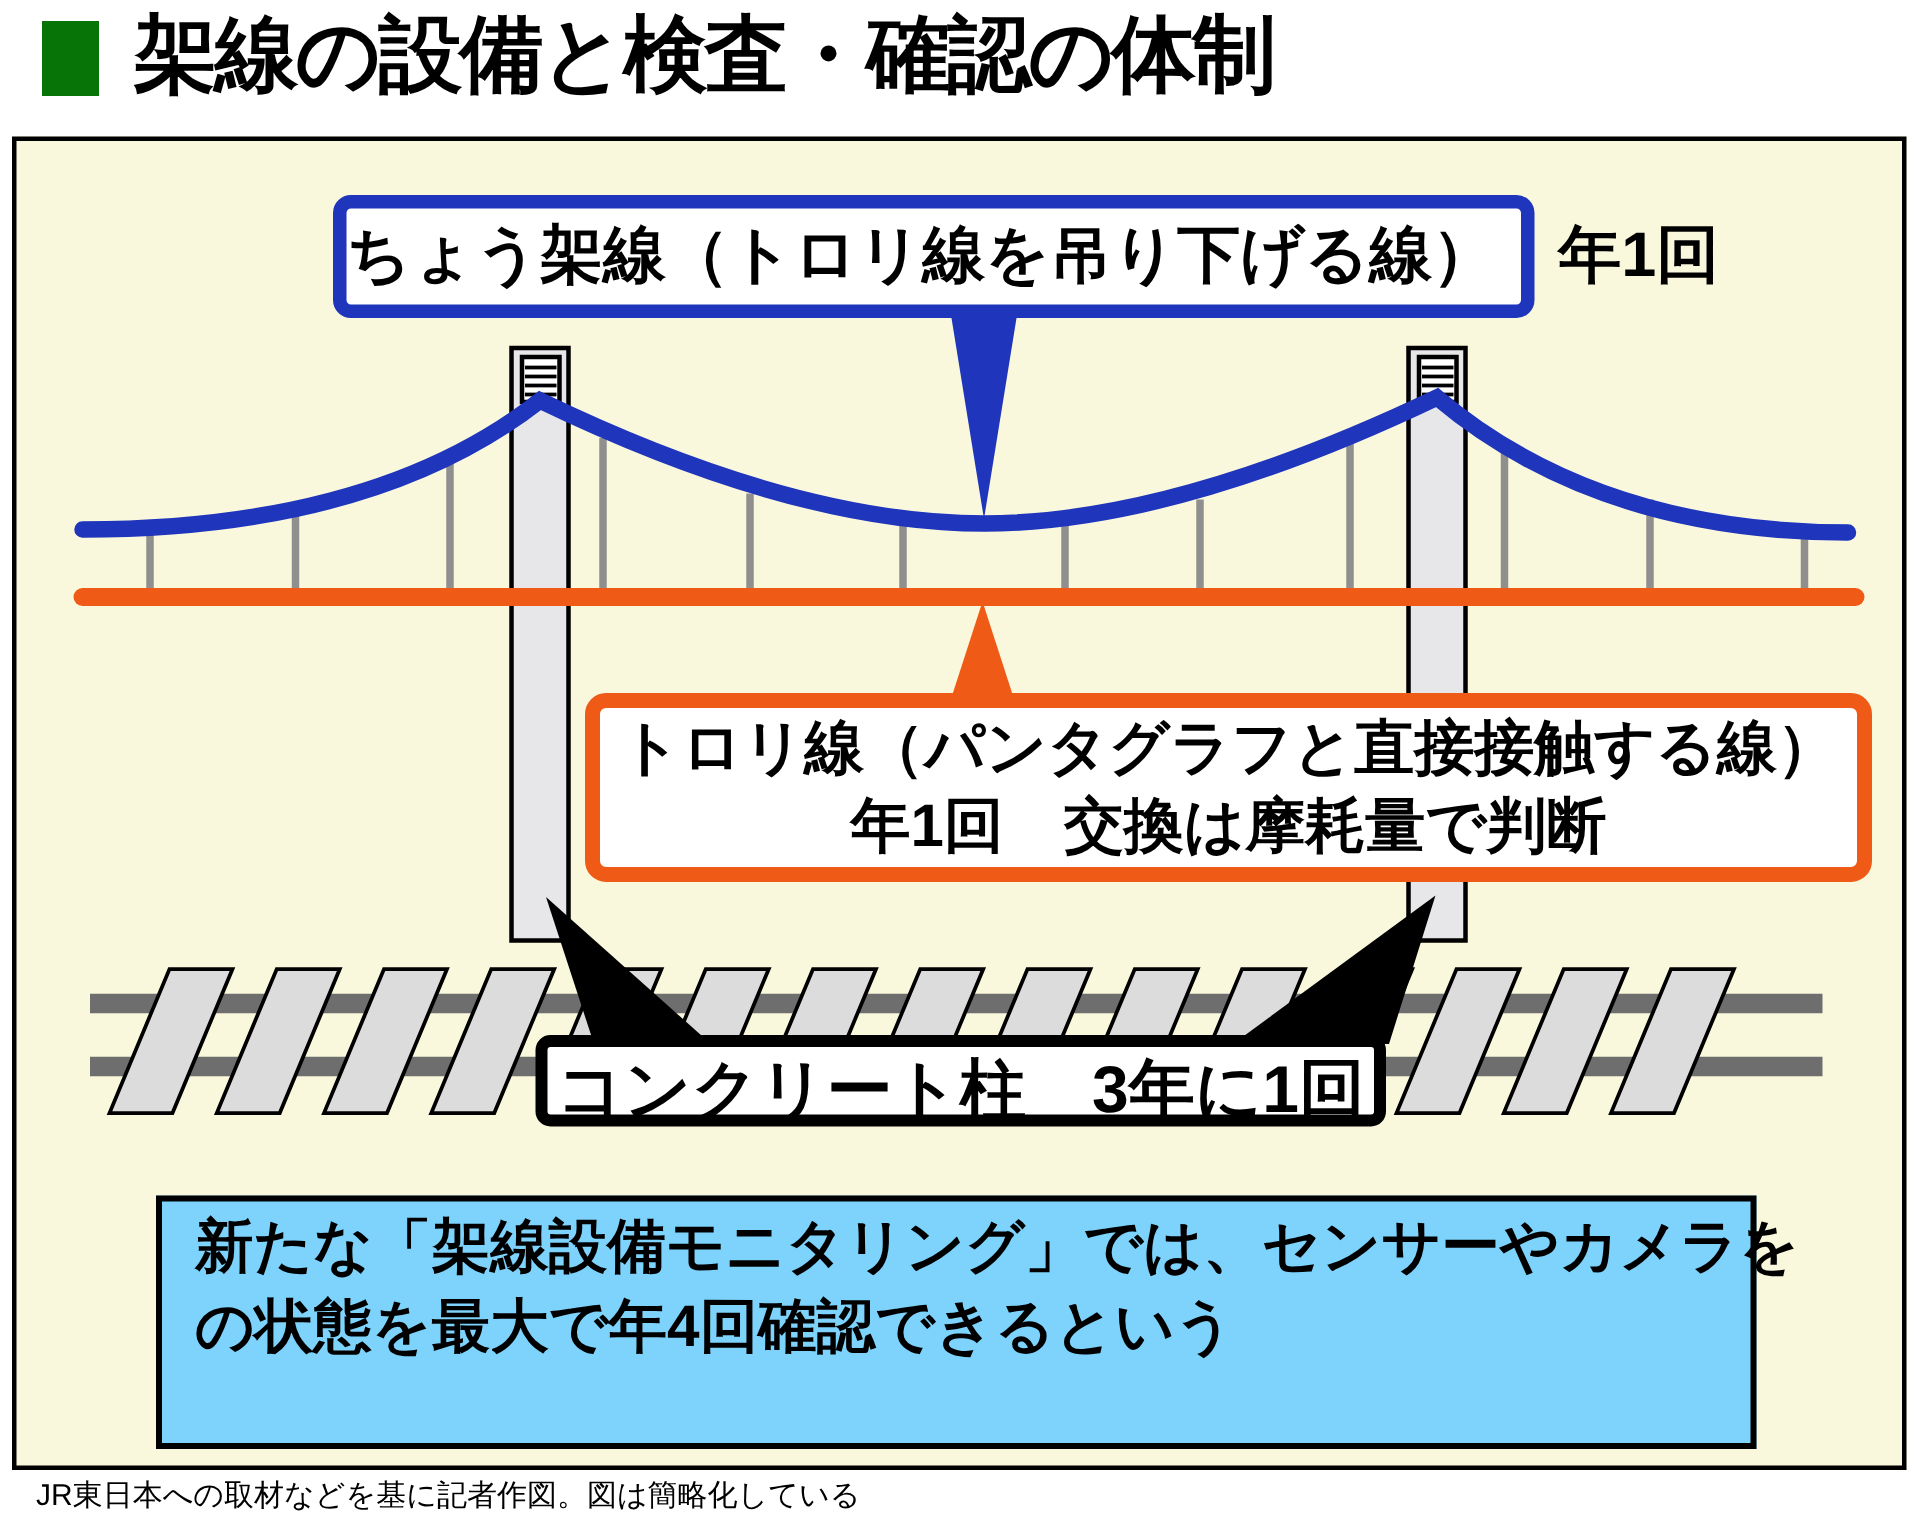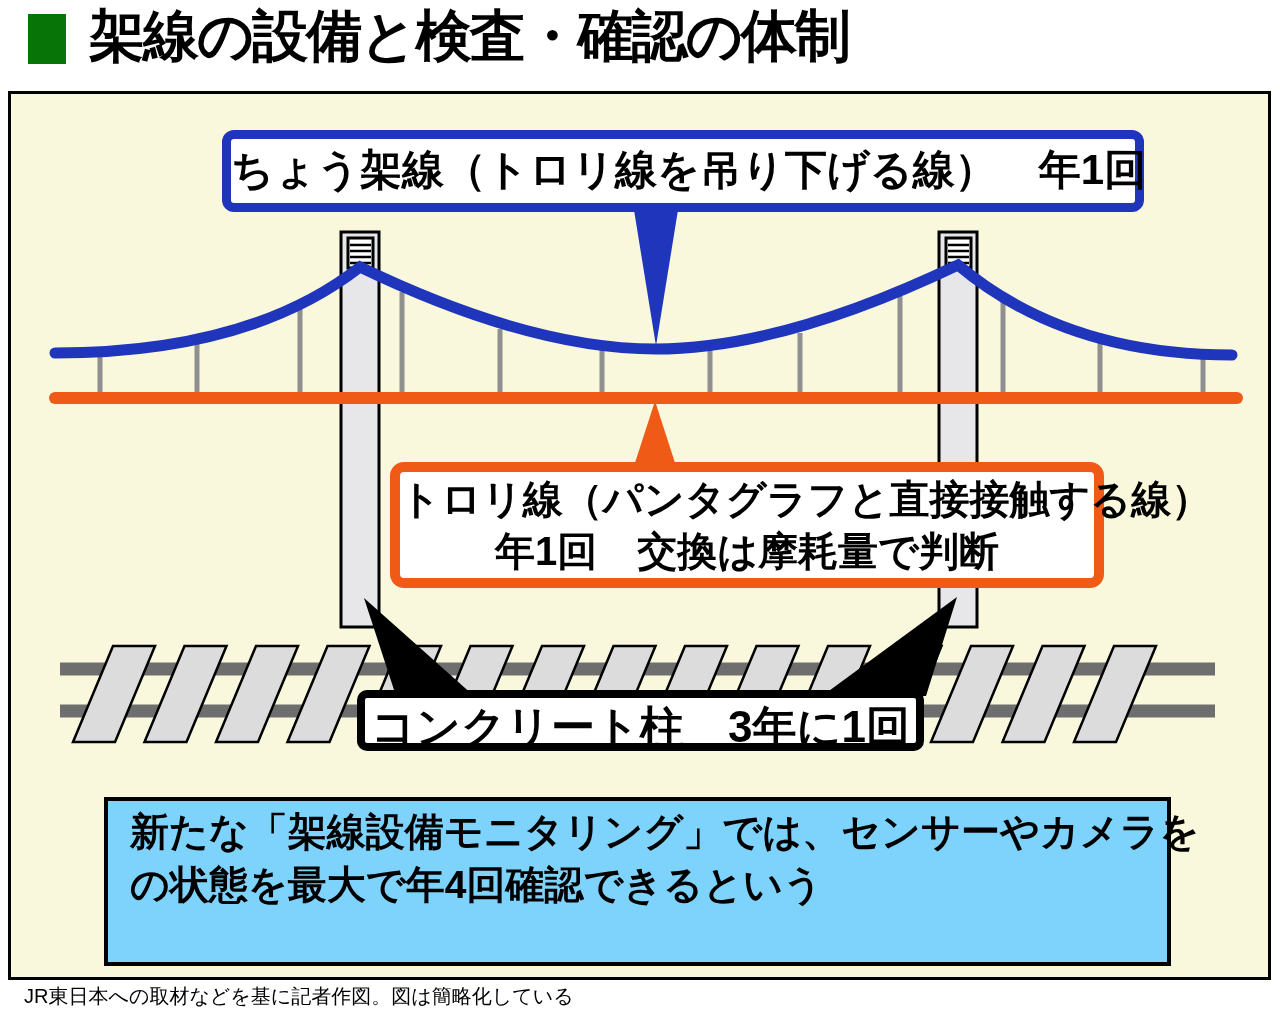--- a/index.html
+++ b/index.html
@@ -26,24 +26,24 @@
   .pole-body{fill:var(--pole);stroke:#000;stroke-width:3;}
   .pole-cap{fill:#fff;stroke:#000;stroke-width:3;}
   .pole-cap-stripe{stroke:#000;stroke-width:2.5;}
   [data-name="catenary-pointer"]{fill:var(--blue);}
   [data-name="trolley-pointer"]{fill:var(--orange);}
   .black-pointer{fill:#000;}
 
   
   .callout{position:absolute;box-sizing:border-box;background:#fff;z-index:3;
            font-weight:700;text-align:center;white-space:nowrap;}
-  #callout-catenary{left:222px;top:130px;width:922px;height:82px;
+  #callout-catenary{left:222px;top:130px;width:801px;height:82px;
                     border:9px solid var(--blue);border-radius:12px;
                     font-size:42px;line-height:62px;}
-  #callout-trolley{left:390px;top:462px;width:714px;height:126px;
+  #callout-trolley{left:390px;top:462px;width:858px;height:126px;
                    border:10px solid var(--orange);border-radius:14px;
                    font-size:40px;line-height:52px;padding-top:1px;}
   #callout-pole{left:357px;top:690px;width:567px;height:61px;
                 border:8px solid #000;border-radius:10px;
                 font-size:44px;line-height:58px;}
 
   
   #note-box{position:absolute;left:104px;top:797px;width:1067px;height:169px;
             box-sizing:border-box;border:4px solid #000;background:#7dd3fc;z-index:4;
             padding:4px 10px 0 22px;font-size:39px;line-height:53px;font-weight:700;

